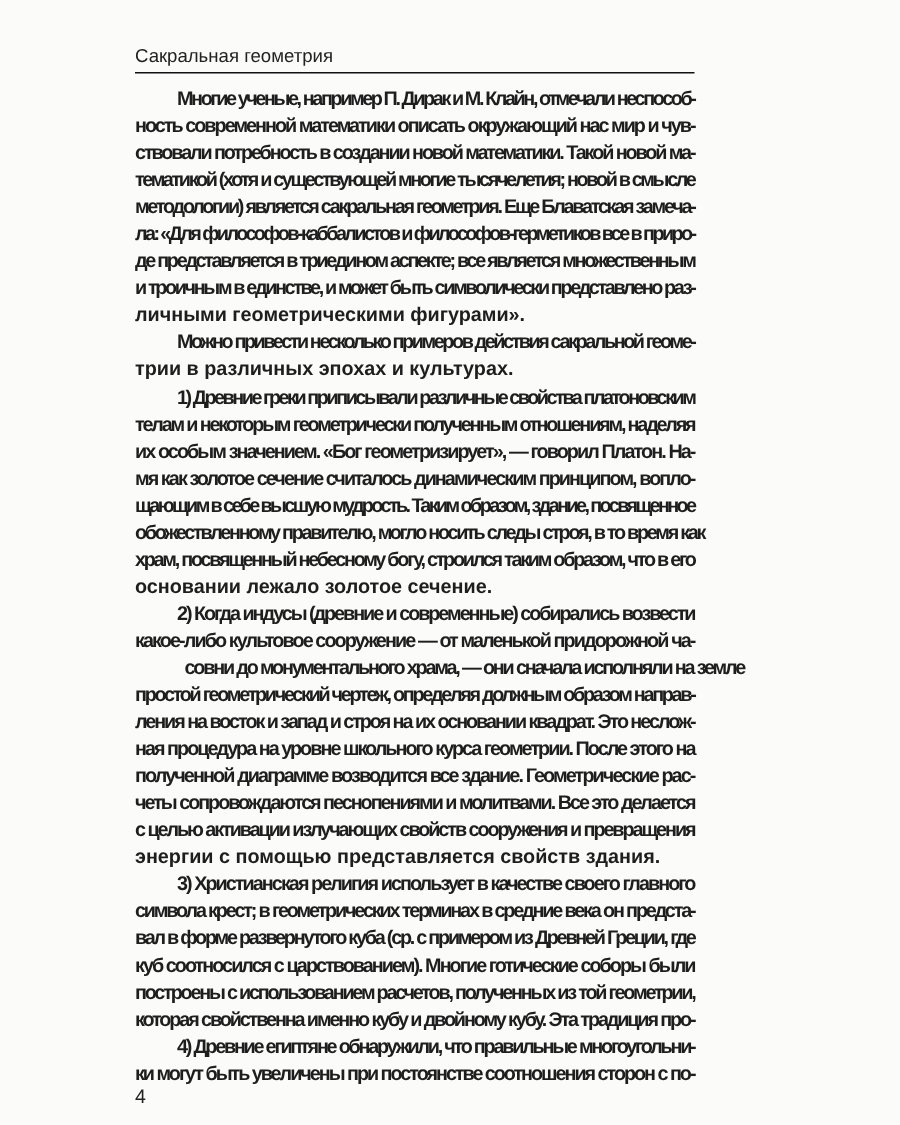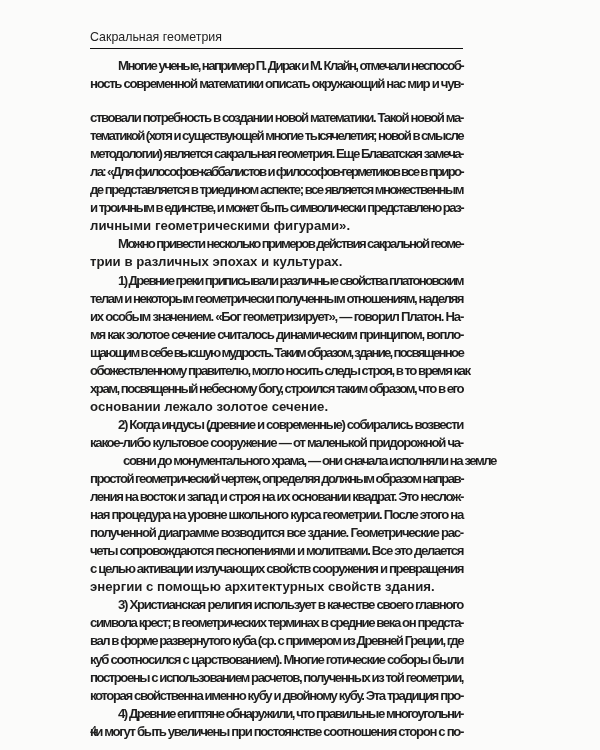--- a/index.html
+++ b/index.html
@@ -32,21 +32,21 @@
   }
 </style>
 </head>
 <body>
 
 <div class="page">
   <div class="running-head">Сакральная геометрия</div>
   <div class="body-text" id="body-text">
       <span class="line indent" style="letter-spacing: -1.59673px;">Многие ученые, например П. Дирак и М. Клайн, отмечали неспособ-</span>
       <span class="line" style="letter-spacing: -1.31981px;">ность современной математики описать окружающий нас мир и чув-</span>
-      <span class="line" style="letter-spacing: -1.39159px; margin-top: 16px;">ствовали потребность в создании новой математики. Такой новой ма-</span>
+      <span class="line" style="letter-spacing: -1.39159px;">ствовали потребность в создании новой математики. Такой новой ма-</span>
       <span class="line" style="letter-spacing: -1.55385px;">тематикой (хотя и существующей многие тысячелетия; новой в смысле</span>
       <span class="line" style="letter-spacing: -1.50639px;">методологии) является сакральная геометрия. Еще Блаватская замеча-</span>
       <span class="line" style="letter-spacing: -1.72017px;">ла: «Для философов-каббалистов и философов-герметиков все в приро-</span>
       <span class="line" style="letter-spacing: -1.52284px;">де представляется в триедином аспекте; все является множественным</span>
       <span class="line" style="letter-spacing: -1.56392px;">и троичным в единстве, и может быть символически представлено раз-</span>
       <span class="line last">личными геометрическими фигурами».</span>
       <span class="line indent" style="letter-spacing: -1.60833px;">Можно привести несколько примеров действия сакральной геоме-</span>
       <span class="line last">трии в различных эпохах и культурах.</span>
       <span class="line indent" style="letter-spacing: -1.63151px;">1) Древние греки приписывали различные свойства платоновским</span>
       <span class="line" style="letter-spacing: -1.45136px;">телам и некоторым геометрически полученным отношениям, наделяя</span>
@@ -58,21 +58,21 @@
       <span class="line last">основании лежало золотое сечение.</span>
       <span class="line indent" style="letter-spacing: -1.35938px;">2) Когда индусы (древние и современные) собирались возвести</span>
       <span class="line" style="letter-spacing: -1.27117px;">какое-либо культовое сооружение — от маленькой придорожной ча-</span>
       <span class="line" style="letter-spacing: -1.45117px; margin-left: 33px;">совни до монументального храма, — они сначала исполняли на земле</span>
       <span class="line" style="letter-spacing: -1.52881px;">простой геометрический чертеж, определяя должным образом направ-</span>
       <span class="line" style="letter-spacing: -1.36351px;">ления на восток и запад и строя на их основании квадрат. Это неслож-</span>
       <span class="line" style="letter-spacing: -1.31683px;">ная процедура на уровне школьного курса геометрии. После этого на</span>
       <span class="line" style="letter-spacing: -1.26141px;">полученной диаграмме возводится все здание. Геометрические рас-</span>
       <span class="line" style="letter-spacing: -1.35282px;">четы сопровождаются песнопениями и молитвами. Все это делается</span>
       <span class="line" style="letter-spacing: -1.37269px;">с целью активации излучающих свойств сооружения и превращения</span>
-      <span class="line last">энергии с помощью архитектурных свойств здания.</span>
+      <span class="line last">энергии с помощью представляется свойств здания.</span>
       <span class="line indent" style="letter-spacing: -1.29995px;">3) Христианская религия использует в качестве своего главного</span>
       <span class="line" style="letter-spacing: -1.4354px;">символа крест; в геометрических терминах в средние века он предста-</span>
       <span class="line" style="letter-spacing: -1.48759px;">вал в форме развернутого куба (ср. с примером из Древней Греции, где</span>
       <span class="line" style="letter-spacing: -1.30878px;">куб соотносился с царствованием). Многие готические соборы были</span>
       <span class="line" style="letter-spacing: -1.47139px;">построены с использованием расчетов, полученных из той геометрии,</span>
       <span class="line" style="letter-spacing: -1.40436px;">которая свойственна именно кубу и двойному кубу. Эта традиция про-</span>
       <span class="line indent" style="letter-spacing: -1.47943px;">4) Древние египтяне обнаружили, что правильные многоугольни-</span>
       <span class="line" style="letter-spacing: -1.35059px;">ки могут быть увеличены при постоянстве соотношения сторон с по-</span>
     </div>
   <div class="page-number">4</div>

